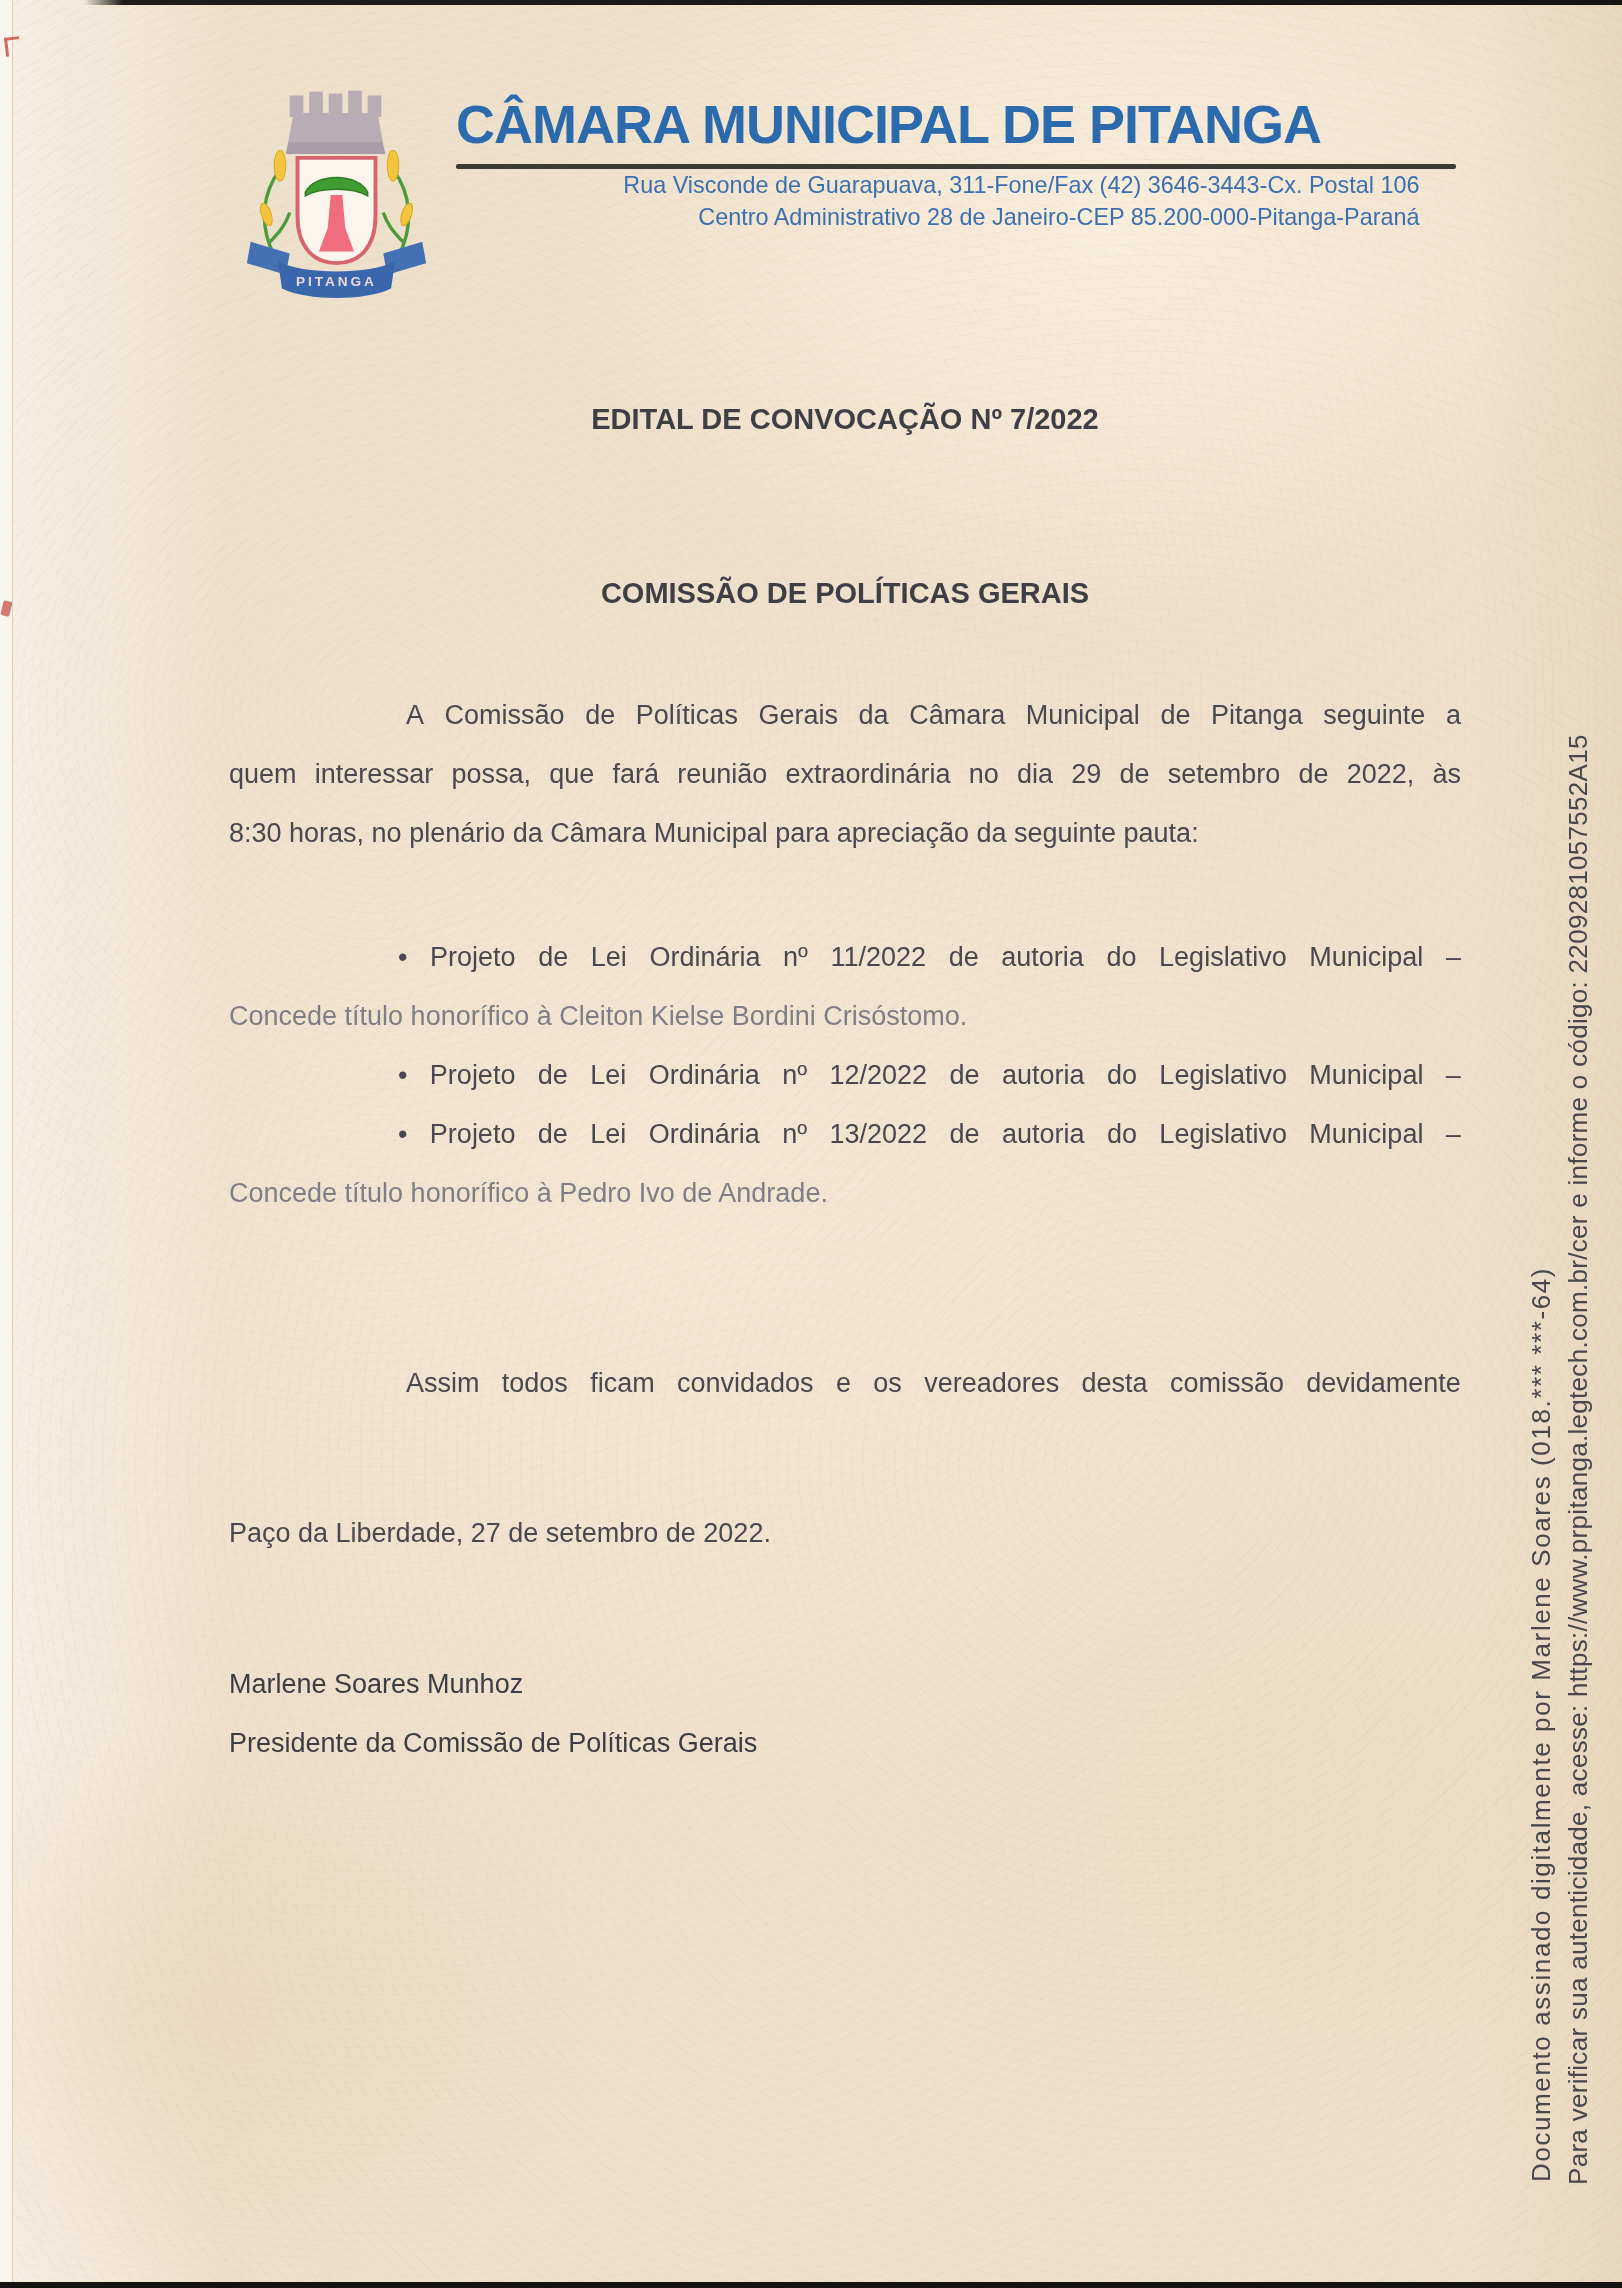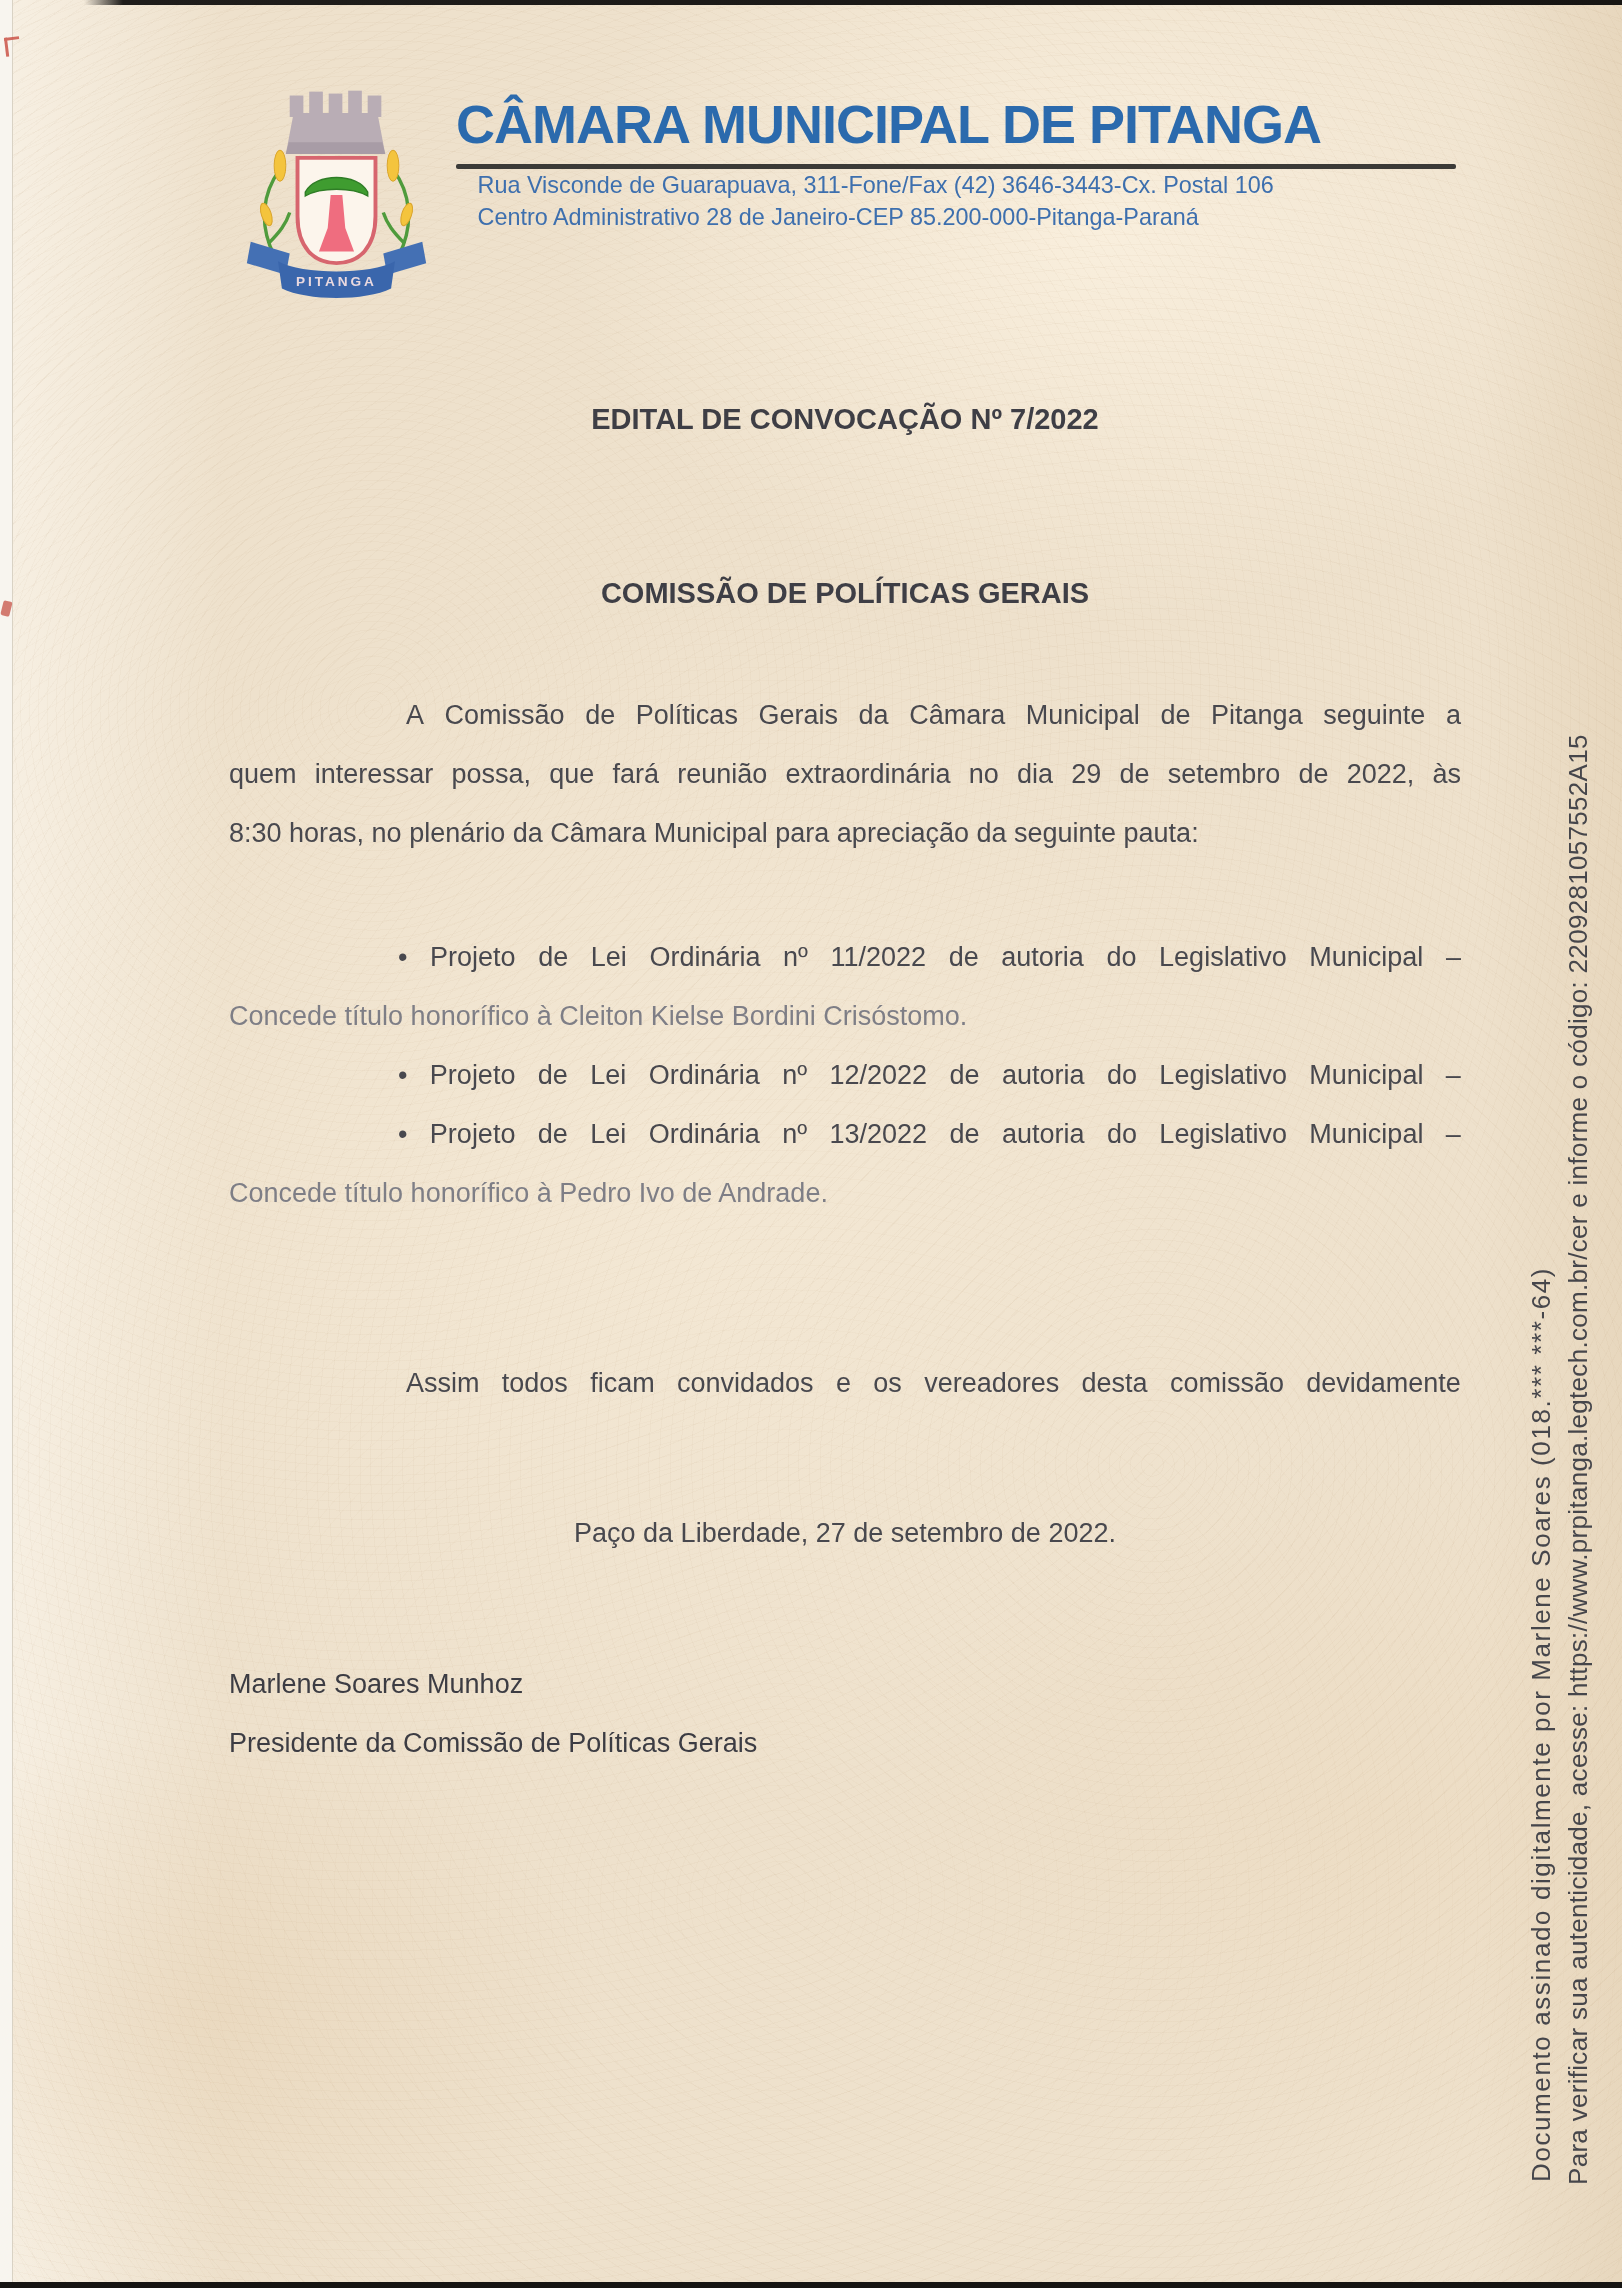--- a/index.html
+++ b/index.html
@@ -34,40 +34,40 @@
   .mark { position:absolute; }
   .mark1 { left:4.9px; top:37px; width:14.6px; height:18.5px; border-left:3.9px solid #cb5348; border-top:3.9px solid #cb5348; transform:rotate(-7deg); opacity:.85; }
   .mark2 { left:2px; top:601px; width:8.8px; height:14.6px; background:#c95c50; border-radius:2px; transform:rotate(14deg); opacity:.8; }
 
   
   .coat { position:absolute; left:229px; top:78px; }
   .header-text { position:absolute; left:456px; top:94px; width:1000px; }
   .org-name { font-size:54px; font-weight:bold; color:#2b6aad; letter-spacing:-1px; line-height:60px; white-space:nowrap; }
   .rule { margin-top:9.8px; width:1000px; height:4.9px; background:#3b3a37; border-radius:2px; }
   .addr { margin-left:21.5px; width:942px; color:#3d6fae; font-size:23.4px; line-height:32px; }
-  .addr-flex { display:flex; justify-content:flex-start; }
+  .addr-flex { display:flex; justify-content:flex-end; }
   .addr:first-of-type { margin-top:8.8px; }
 
   
   .heading { position:absolute; left:229px; width:1232px; text-align:center;
              font-size:29px; font-weight:bold; color:#3e3e45; line-height:39px; }
   .title1    { top:400px; }
   .title2    { top:459px; }
   .committee { top:574px; }
 
   .bodyblock { position:absolute; left:229px; width:1232px; font-size:27px; color:#48484e; }
   .bodyblock > div { height:59px; line-height:59px; }
   .jline { display:flex; justify-content:space-between; align-items:baseline; }
   .ind { padding-left:177px; }
   .intro   { top:686px; }
   .bullets { top:928px; }
   .lead { padding-left:169px; }
   .tail { color:#7e7e86; }
   .closing { top:1354px; }
-  .dateline { position:absolute; left:229px; top:1504px; width:1232px; text-align:center;
+  .dateline { position:absolute; left:229px; top:1504px; width:1232px; text-align:left;
               font-size:27px; color:#48484e; line-height:59px; }
   .sigblock { position:absolute; left:229px; top:1655px; width:1232px; text-align:left;
               font-size:27px; font-weight:normal; color:#3c3c43; }
   .sigblock > div { height:59px; line-height:59px; }
 
   
   .vtext { position:absolute; transform-origin:0 0; transform:rotate(-90deg);
            white-space:nowrap; color:#46464b; font-size:26px; line-height:33px; }
   .vline1 { left:1525px; top:2182px; letter-spacing:1.6px; }
   .vline2 { left:1562px; top:2185px; letter-spacing:0.3px; }

